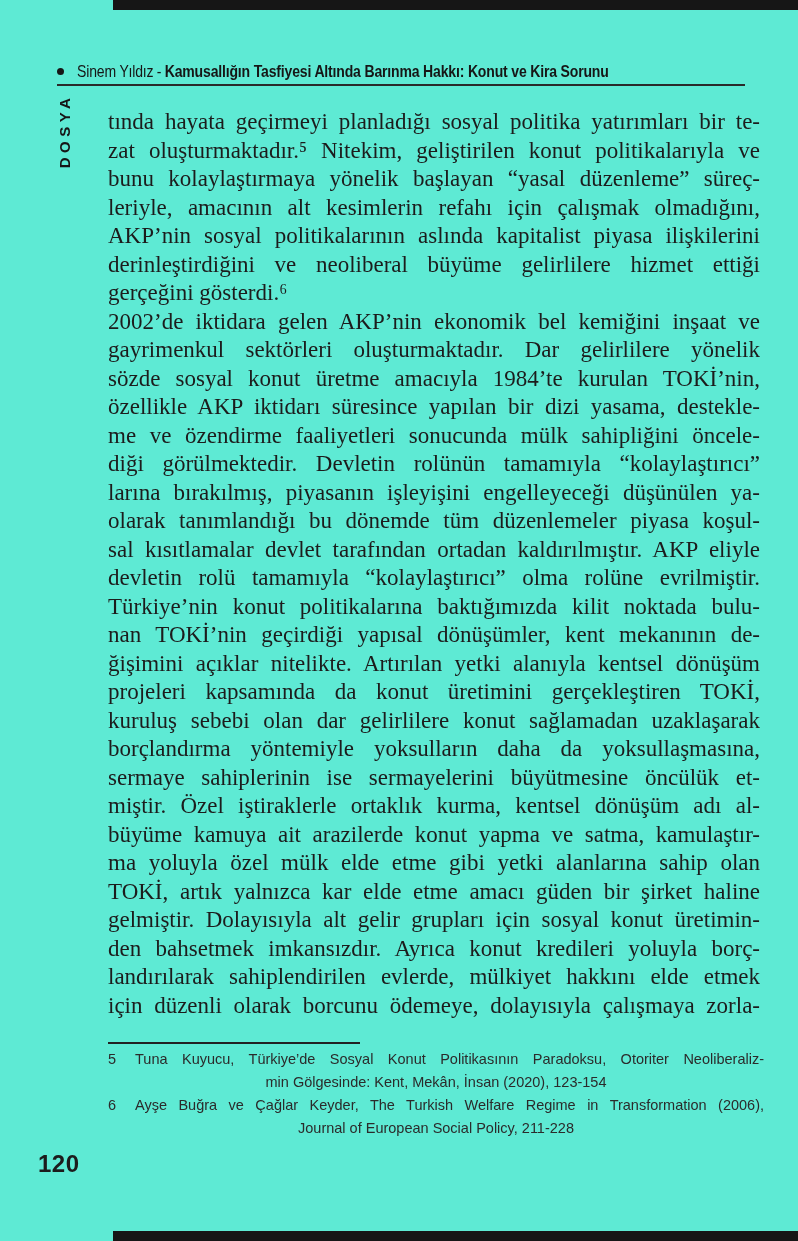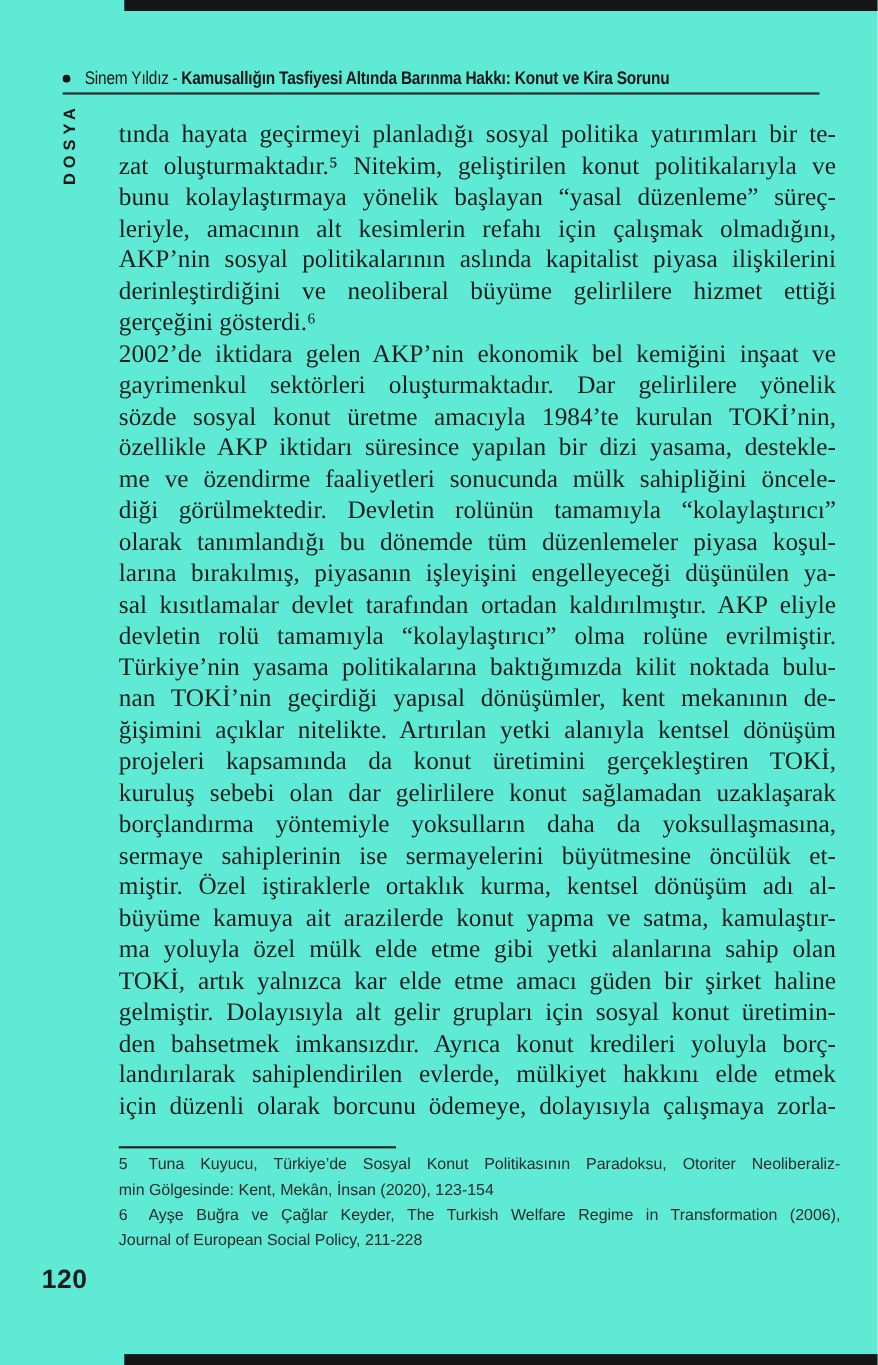--- a/index.html
+++ b/index.html
@@ -111,21 +111,21 @@
   }
   .fn-first { display: flex; }
   .fn-num { width: 27px; flex: none; }
   .fn-text {
     flex: 1;
     height: 23px;
     overflow: hidden;
     text-align: justify;
     text-align-last: justify;
   }
-  .fn-cont { text-align: left; }
+  .fn-cont { text-align: center; }
 
   .page-num {
     position: absolute;
     left: 38px;
     top: 1150px;
     font-family: "Liberation Sans", sans-serif;
     font-weight: 700;
     font-size: 24px;
     letter-spacing: 0.5px;
     color: #1c1c1c;
@@ -157,25 +157,25 @@
         <div class="text-line">derinleştirdiğini ve neoliberal büyüme gelirlilere hizmet ettiği</div>
         <div class="text-line flush">gerçeğini gösterdi.⁶</div>
       </div>
       <div class="paragraph">
         <div class="text-line">2002’de iktidara gelen AKP’nin ekonomik bel kemiğini inşaat ve</div>
         <div class="text-line">gayrimenkul sektörleri oluşturmaktadır. Dar gelirlilere yönelik</div>
         <div class="text-line">sözde sosyal konut üretme amacıyla 1984’te kurulan TOKİ’nin,</div>
         <div class="text-line">özellikle AKP iktidarı süresince yapılan bir dizi yasama, destekle-</div>
         <div class="text-line">me ve özendirme faaliyetleri sonucunda mülk sahipliğini öncele-</div>
         <div class="text-line">diği görülmektedir. Devletin rolünün tamamıyla “kolaylaştırıcı”</div>
+        <div class="text-line">larına bırakılmış, piyasanın işleyişini engelleyeceği düşünülen ya-</div>
         <div class="text-line">olarak tanımlandığı bu dönemde tüm düzenlemeler piyasa koşul-</div>
-        <div class="text-line">larına bırakılmış, piyasanın işleyişini engelleyeceği düşünülen ya-</div>
         <div class="text-line">sal kısıtlamalar devlet tarafından ortadan kaldırılmıştır. AKP eliyle</div>
         <div class="text-line">devletin rolü tamamıyla “kolaylaştırıcı” olma rolüne evrilmiştir.</div>
-        <div class="text-line">Türkiye’nin yasama politikalarına baktığımızda kilit noktada bulu-</div>
+        <div class="text-line">Türkiye’nin konut politikalarına baktığımızda kilit noktada bulu-</div>
         <div class="text-line">nan TOKİ’nin geçirdiği yapısal dönüşümler, kent mekanının de-</div>
         <div class="text-line">ğişimini açıklar nitelikte. Artırılan yetki alanıyla kentsel dönüşüm</div>
         <div class="text-line">projeleri kapsamında da konut üretimini gerçekleştiren TOKİ,</div>
         <div class="text-line">kuruluş sebebi olan dar gelirlilere konut sağlamadan uzaklaşarak</div>
         <div class="text-line">borçlandırma yöntemiyle yoksulların daha da yoksullaşmasına,</div>
         <div class="text-line">sermaye sahiplerinin ise sermayelerini büyütmesine öncülük et-</div>
         <div class="text-line">miştir. Özel iştiraklerle ortaklık kurma, kentsel dönüşüm adı al-</div>
         <div class="text-line">büyüme kamuya ait arazilerde konut yapma ve satma, kamulaştır-</div>
         <div class="text-line">ma yoluyla özel mülk elde etme gibi yetki alanlarına sahip olan</div>
         <div class="text-line">TOKİ, artık yalnızca kar elde etme amacı güden bir şirket haline</div>

